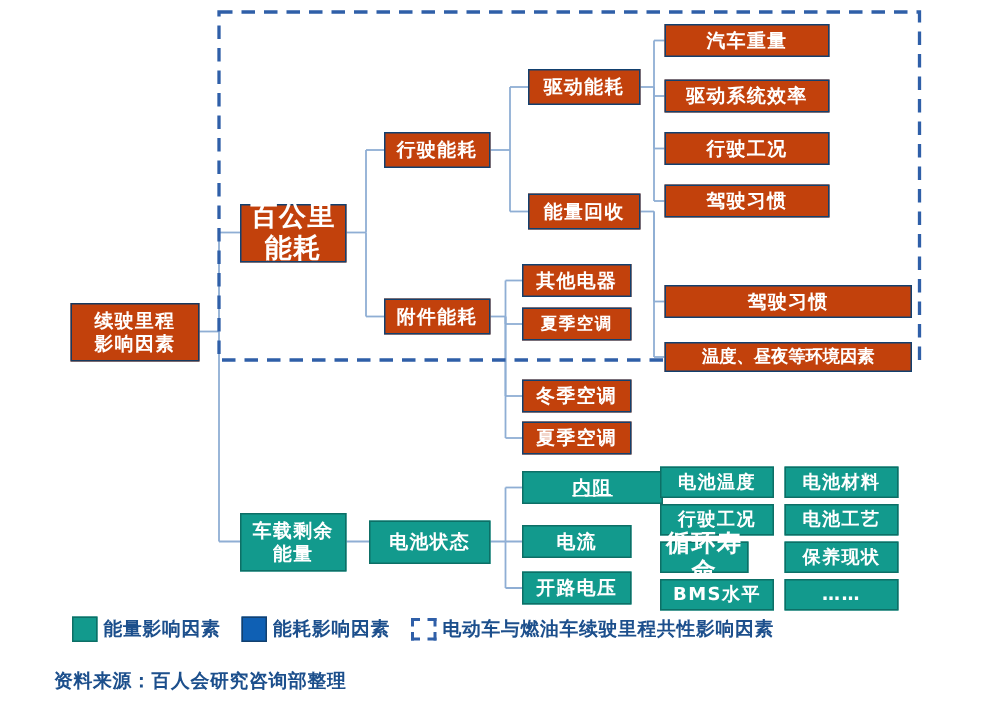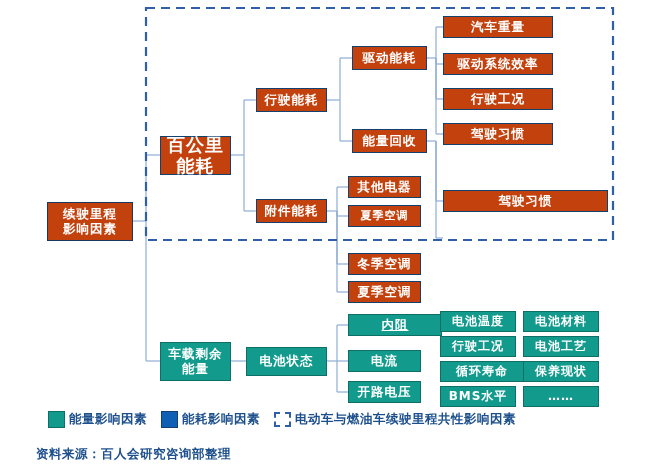--- a/index.html
+++ b/index.html
@@ -158,28 +158,29 @@
   <div class="node blue" style="left:443px;top:16px;width:110px;height:22px;font-size:12.5px;">汽车重量</div>
 
   <div class="node blue" style="left:443px;top:53px;width:110px;height:22px;font-size:12.5px;">驱动系统效率</div>
 
   <div class="node blue" style="left:443px;top:88px;width:110px;height:22px;font-size:12.5px;">行驶工况</div>
 
   <div class="node blue" style="left:443px;top:123px;width:110px;height:22px;font-size:12.5px;">驾驶习惯</div>
 
   <div class="node blue" style="left:443px;top:190px;width:165px;height:22px;font-size:12.5px;">驾驶习惯</div>
 
+  <div class="node blue" style="left:443px;top:228px;width:165px;height:20px;font-size:11.5px;letter-spacing:0;">温度、昼夜等环境因素</div>
 
   <div class="node teal" style="left:440px;top:311px;width:76px;height:21px;font-size:12px;">电池温度</div>
   <div class="node teal" style="left:523px;top:311px;width:76px;height:21px;font-size:12px;">电池材料</div>
 
   <div class="node teal" style="left:440px;top:336px;width:76px;height:21px;font-size:12px;">行驶工况</div>
   <div class="node teal" style="left:523px;top:336px;width:76px;height:21px;font-size:12px;">电池工艺</div>
 
-  <div class="node teal" style="left:440px;top:361px;width:84px;height:21px;font-size:12px;">循环寿命</div>
+  <div class="node teal" style="left:440px;top:361px;width:59px;height:21px;font-size:16px;">循环寿命</div>
   <div class="node teal" style="left:523px;top:361px;width:76px;height:21px;font-size:12px;">保养现状</div>
 
   <div class="node teal" style="left:440px;top:386px;width:76px;height:21px;font-size:12px;">BMS水平</div>
   <div class="node teal" style="left:523px;top:386px;width:76px;height:21px;font-size:12px;">……</div>
 
   <div id="legend">
     <div class="leg-item">
       <span class="swatch sw-teal"></span>
       <span class="leg-label">能量影响因素</span>
     </div>

